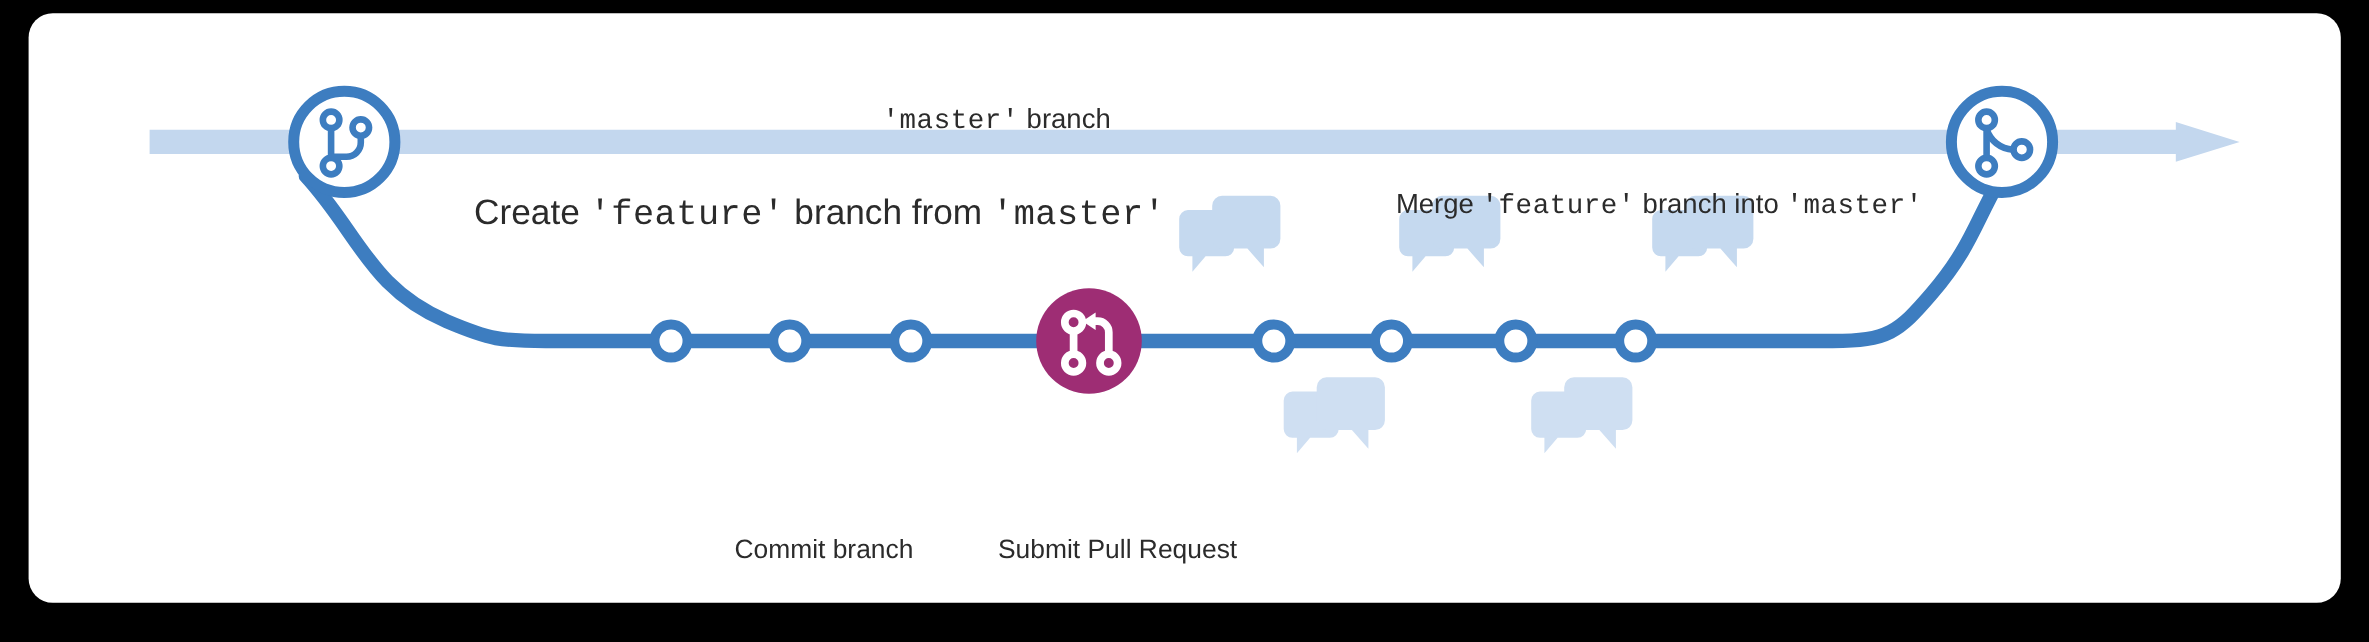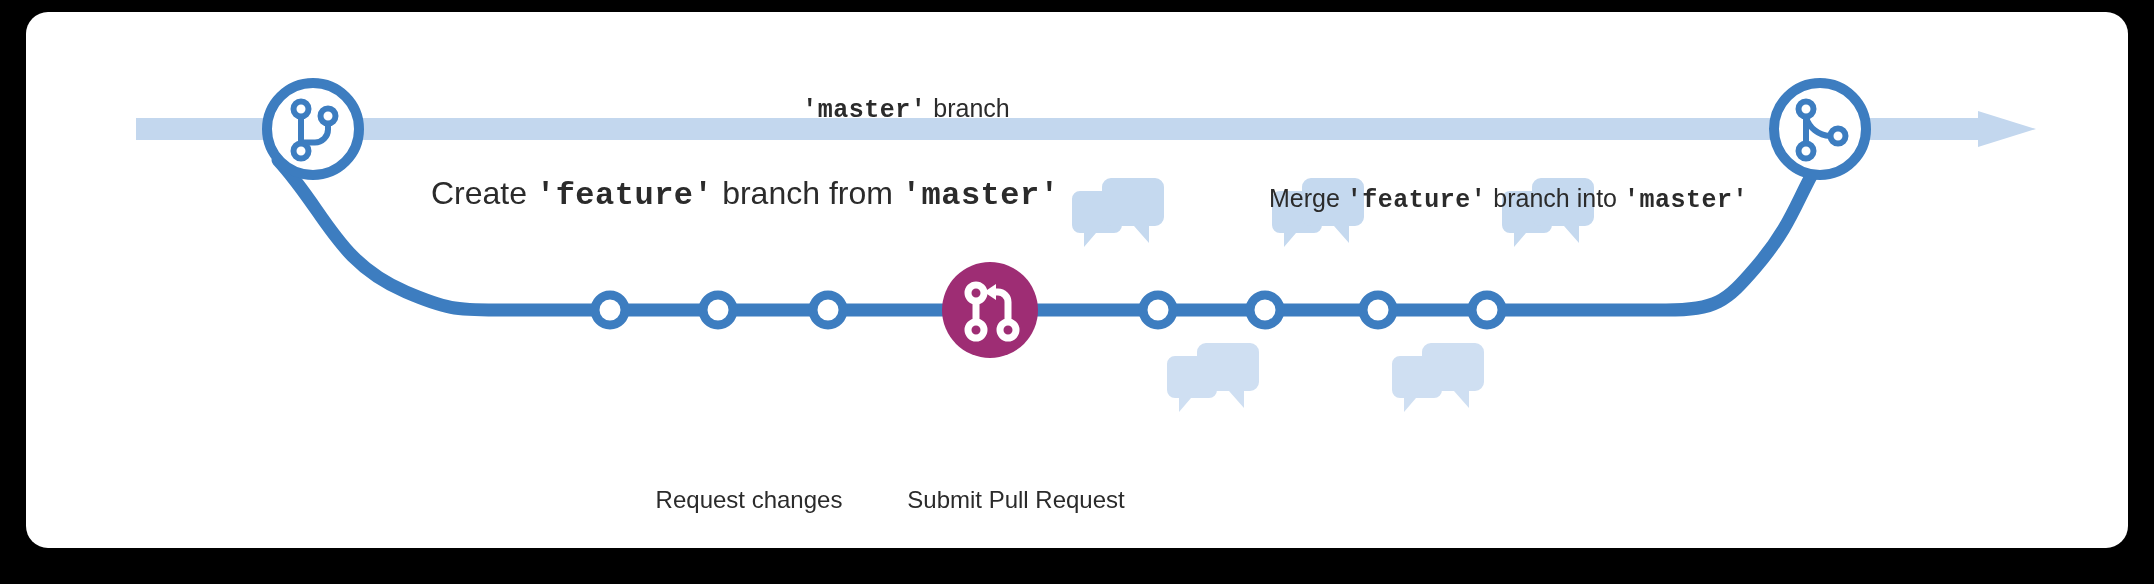--- a/index.html
+++ b/index.html
@@ -38,38 +38,38 @@
     top: 0;
   }
   .lbl {
     position: absolute;
     color: #2b2b2b;
     white-space: nowrap;
     font-family: "Liberation Sans", sans-serif;
   }
   .lbl .mono {
     font-family: "Liberation Mono", monospace;
-    font-weight: bold;
+    font-weight: normal;
     letter-spacing: 0.5px;
   }
   #label-master-branch {
     font-size: 25px;
     left: 880px;
     top: 82px;
     transform: translateX(-50%);
   }
   #label-create-branch {
     font-size: 32px;
     left: 405px;
     top: 163px;
   }
   #label-merge-branch {
     font-size: 25px;
     left: 1243px;
-    top: 172px;
+    top: 160px;
   }
   .caption {
     position: absolute;
     font-size: 24px;
     color: #2b2b2b;
     white-space: nowrap;
     transform: translateX(-50%);
     font-family: "Liberation Sans", sans-serif;
   }
   #caption-commit-changes { left: 723px; top: 474px; }
@@ -184,19 +184,19 @@
     </div>
 
     <div class="lbl" id="label-create-branch">
       <span>Create </span><span class="mono">'feature'</span><span> branch from </span><span class="mono">'master'</span>
     </div>
 
     <div class="lbl" id="label-merge-branch">
       <span>Merge </span><span class="mono">'feature'</span><span> branch into </span><span class="mono">'master'</span>
     </div>
 
-    <div class="caption" id="caption-commit-changes">Request changes</div>
+    <div class="caption" id="caption-commit-changes">Commit branch</div>
 
     <div class="caption" id="caption-submit-pr">Submit Pull Request</div>
 
 
   </div>
 </div>
 
 </body></html>

